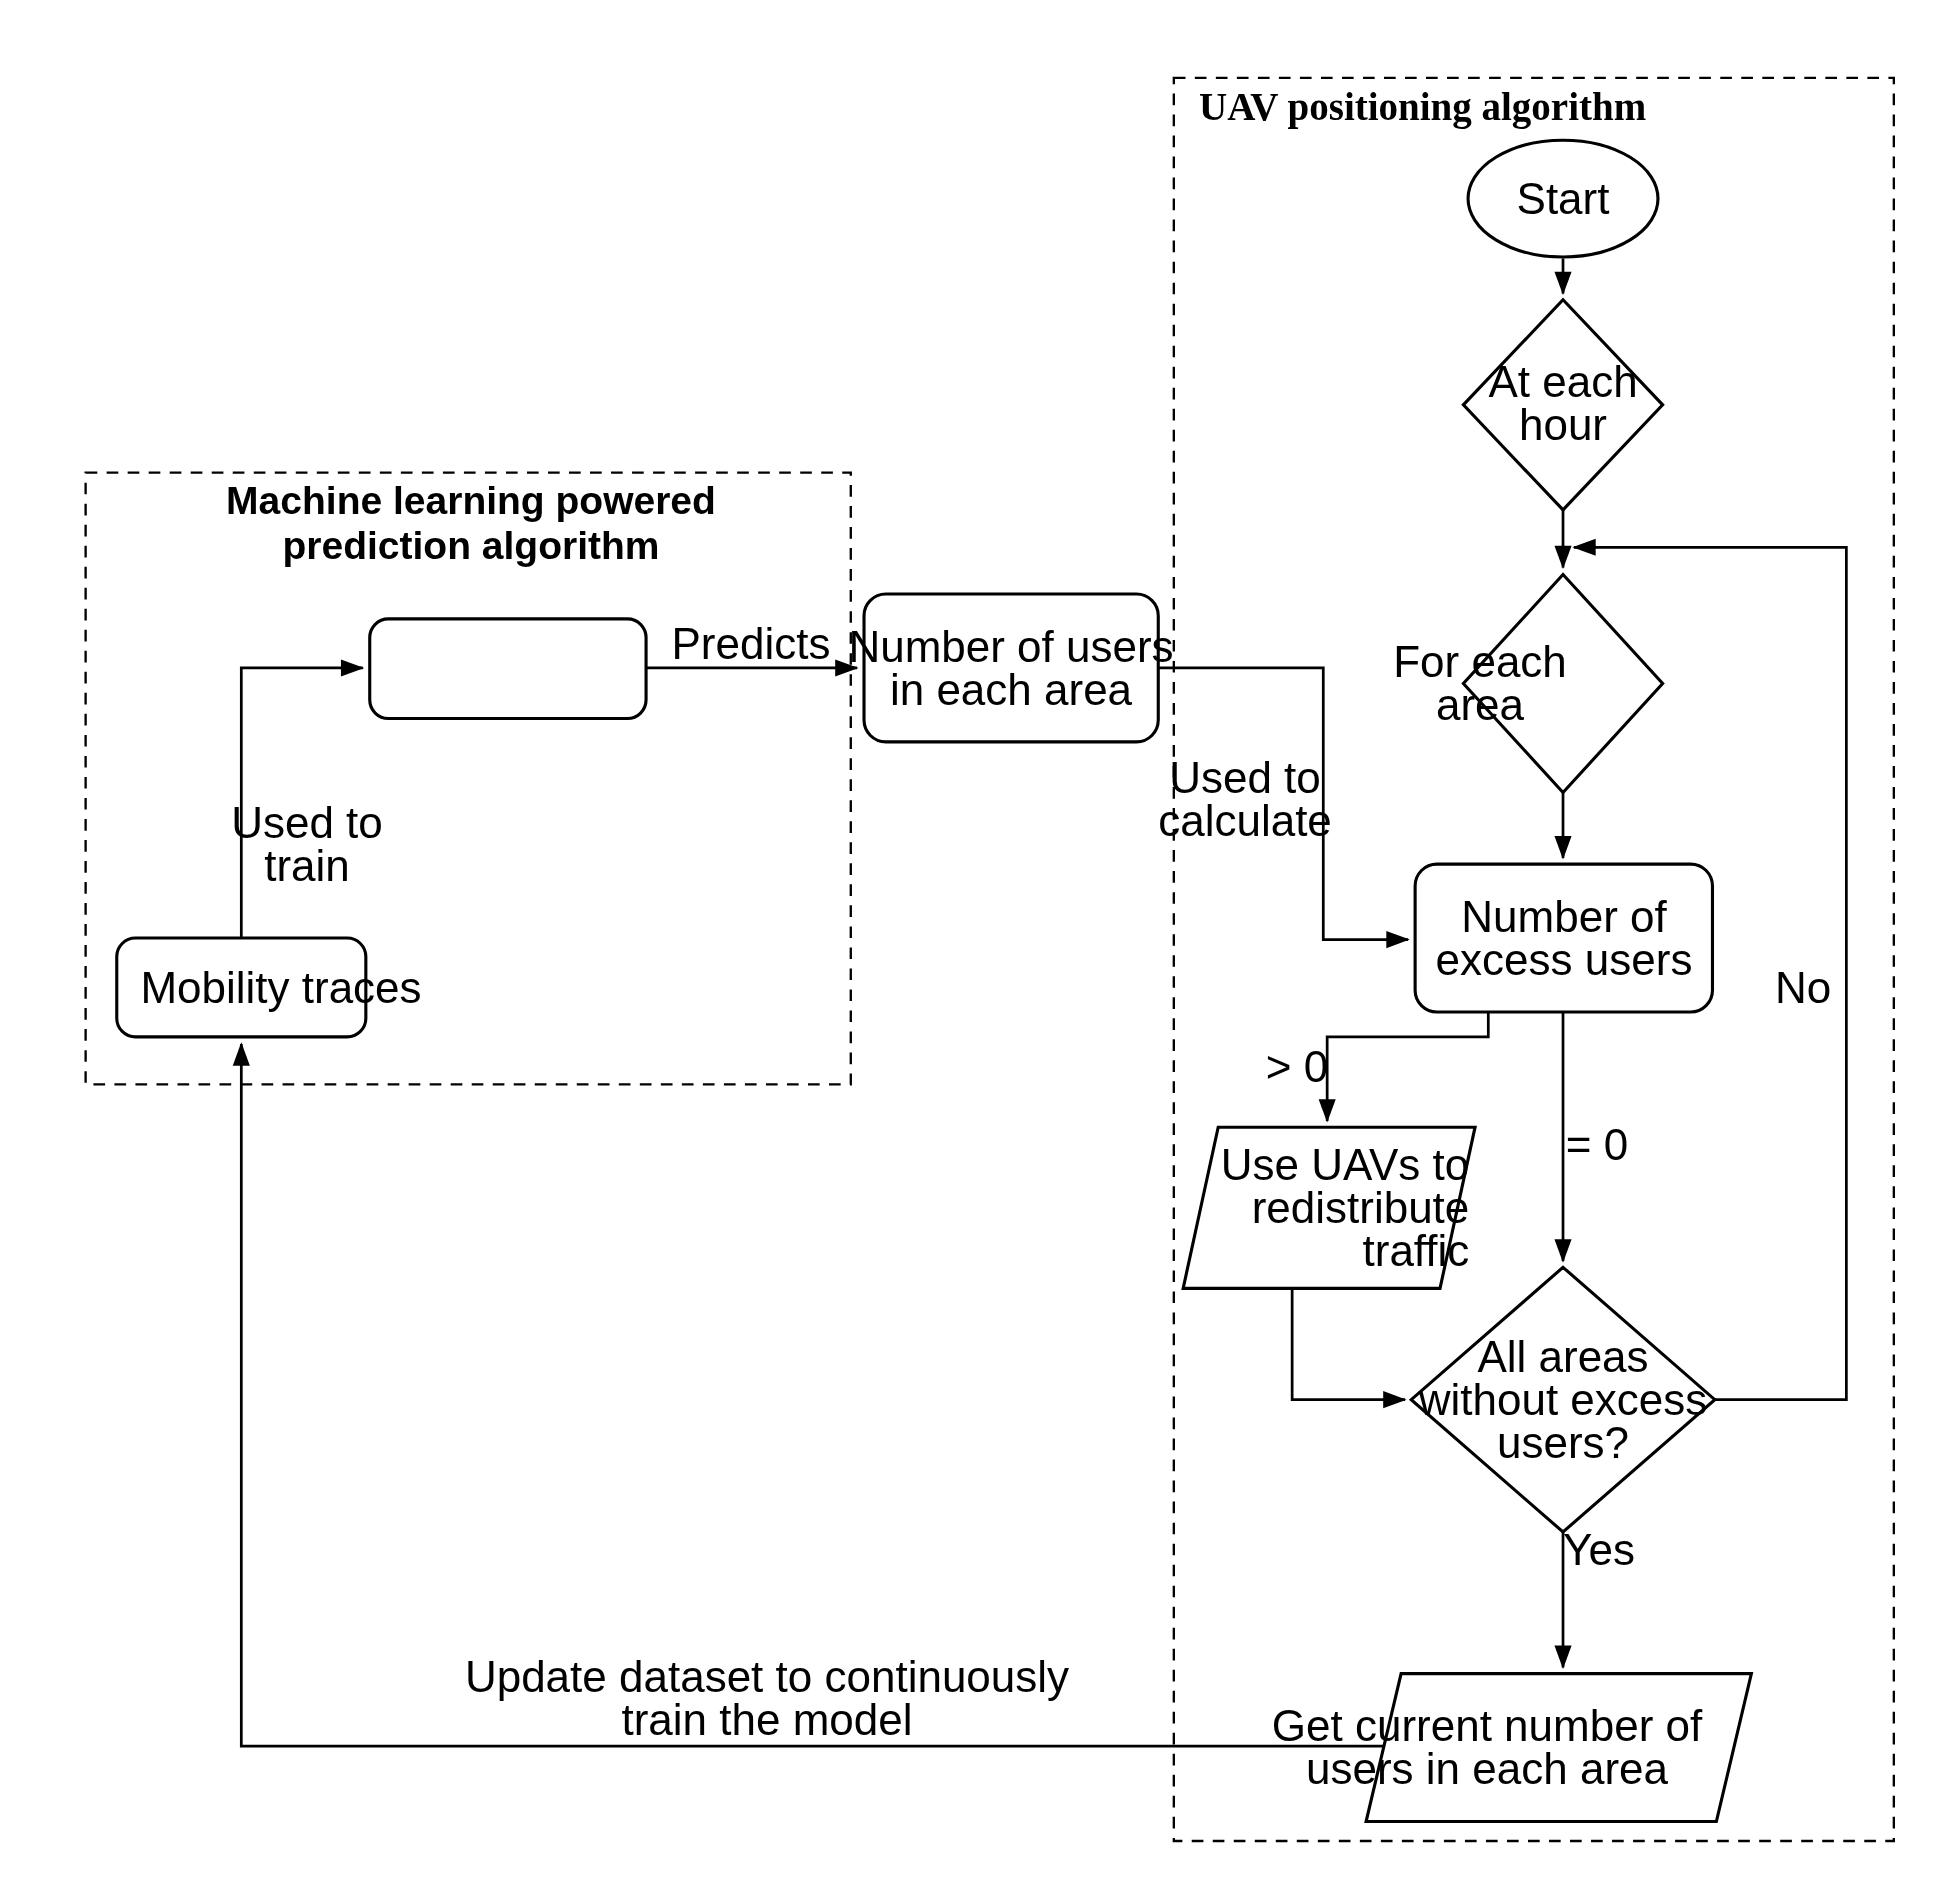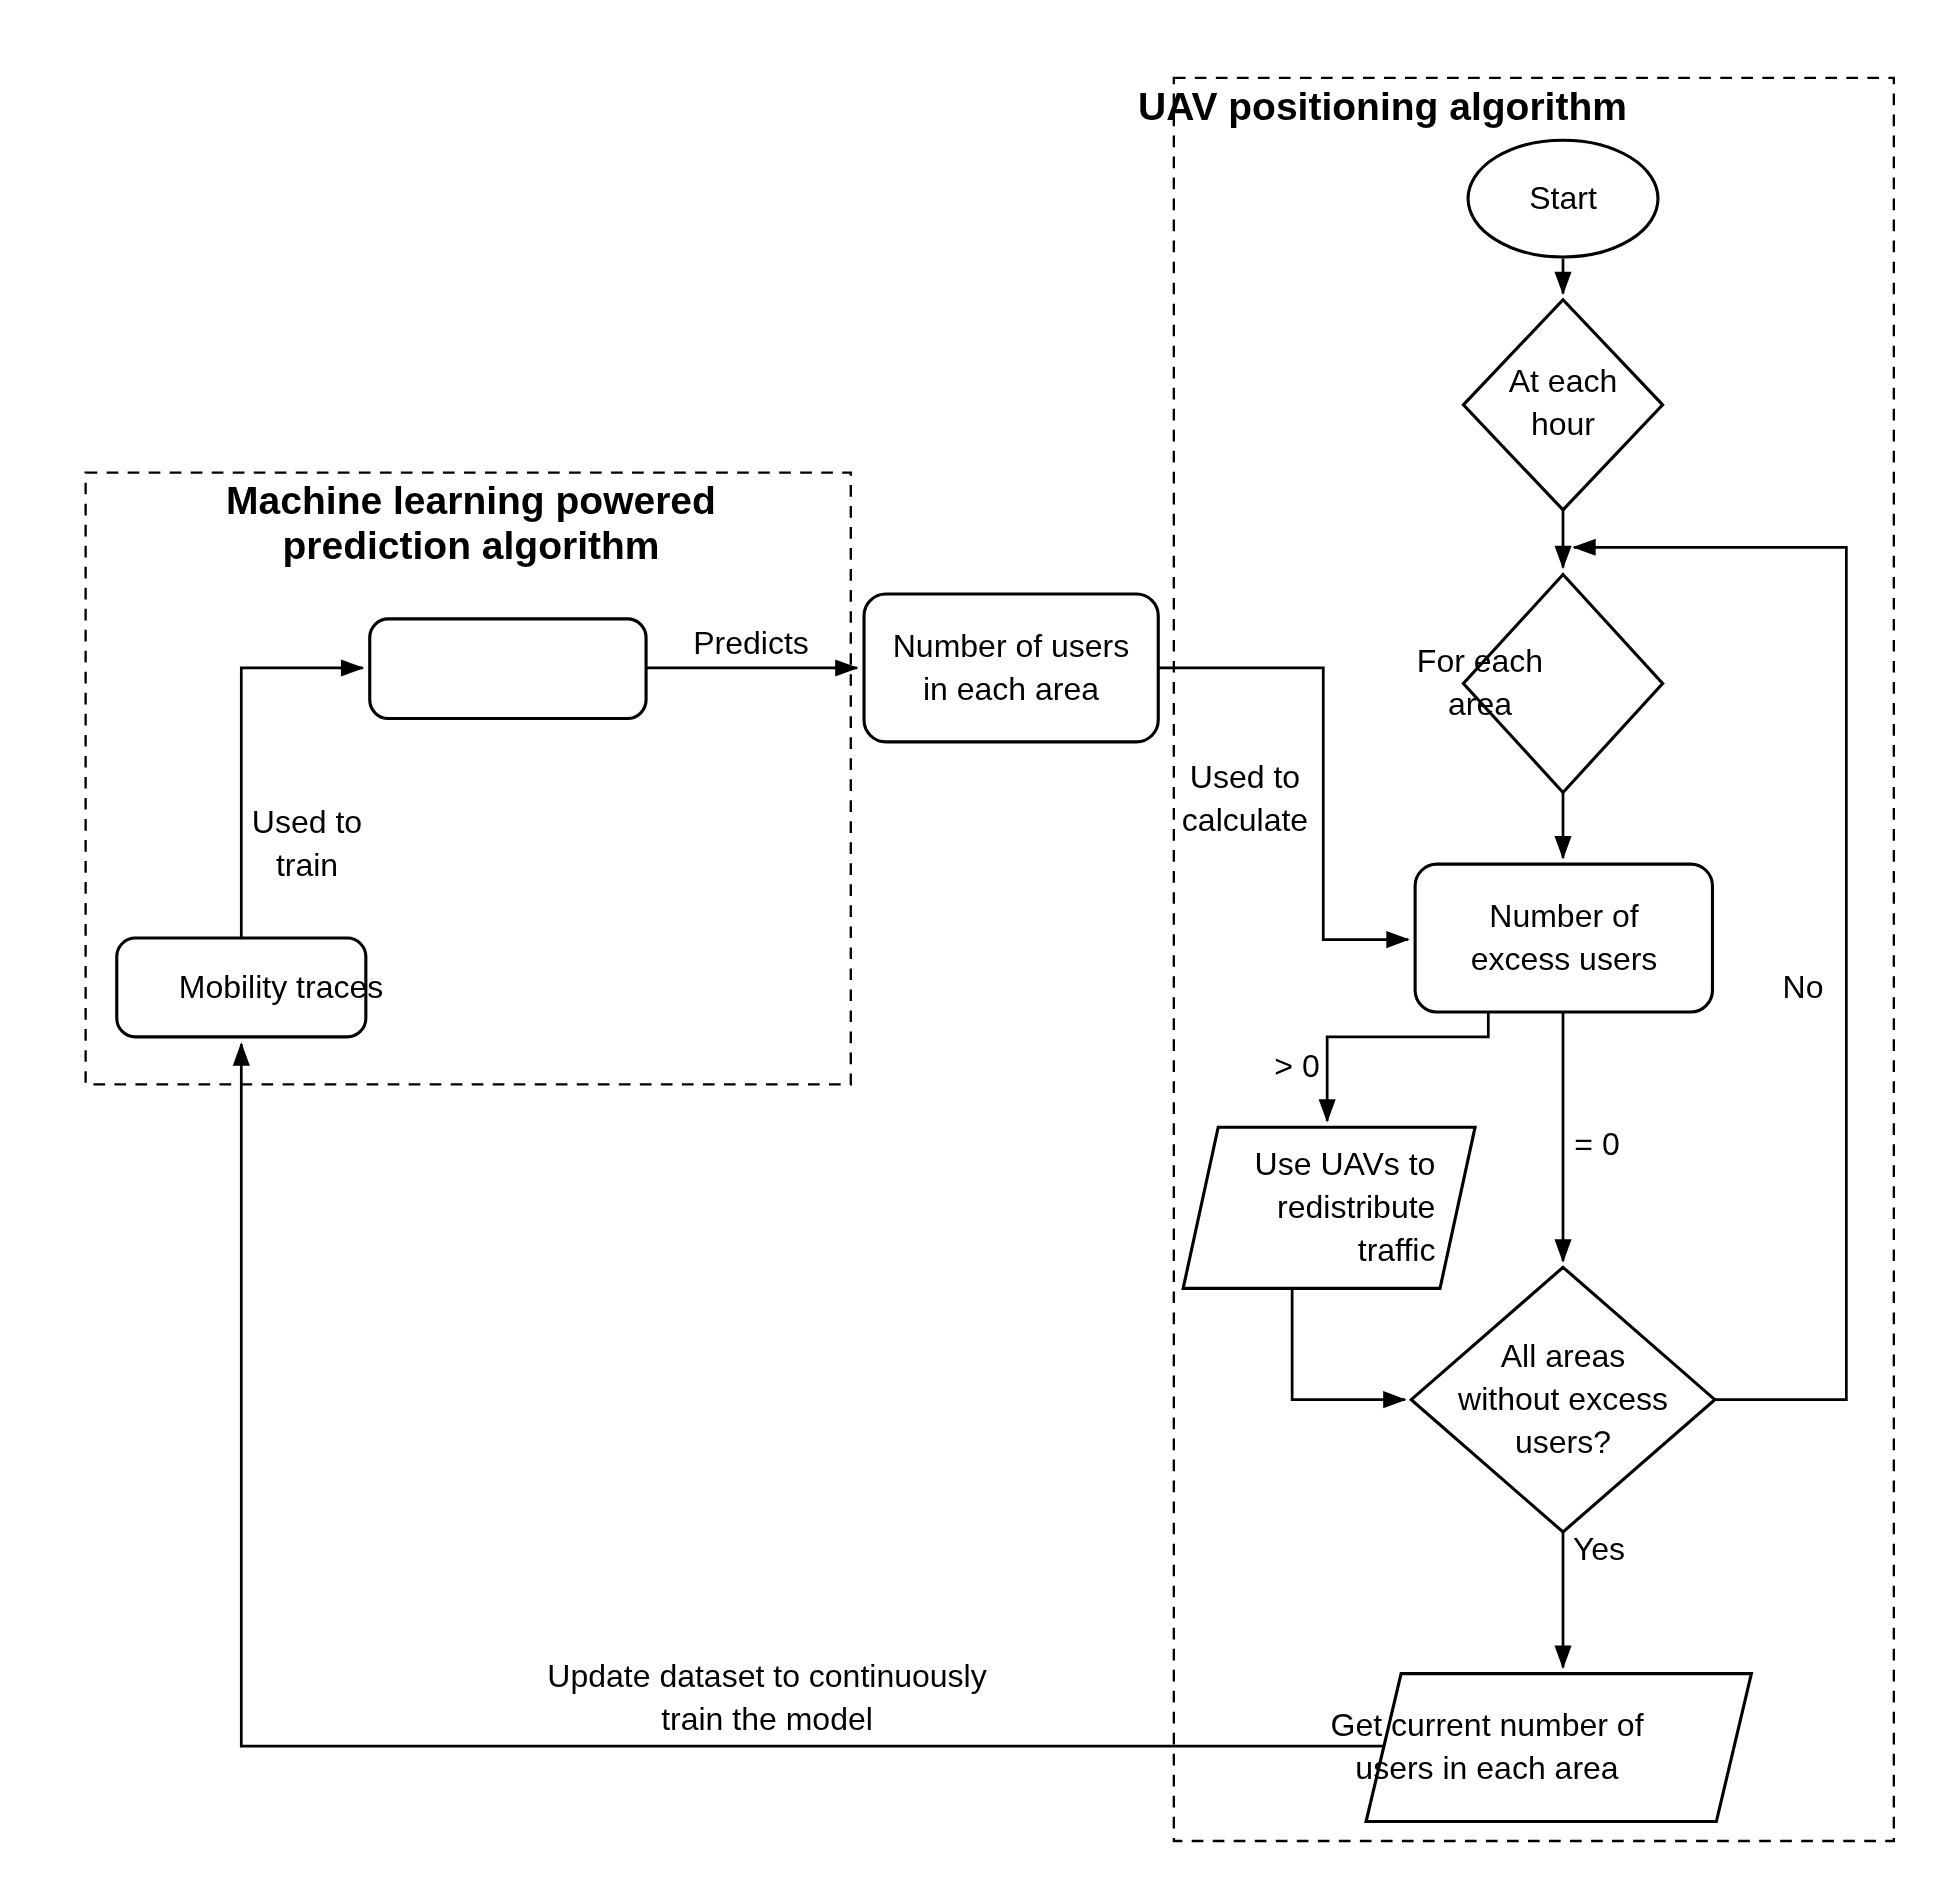--- a/index.html
+++ b/index.html
@@ -11,21 +11,21 @@
     font-family: "Liberation Sans", sans-serif;
     color: #000000;
     overflow: hidden;
   }
   .stage svg { position: absolute; left: 0; top: 0; }
   .lbl {
     position: absolute;
     transform: translate(-50%, -50%);
     white-space: pre-line;
     text-align: center;
-    font-size: 32px;
+    font-size: 44px;
     line-height: 43px;
     color: #000000;
   }
   .group-title {
     font-weight: bold;
     font-size: 39px;
     line-height: 45px;
   }
   .group-title.left-anchored {
     transform: translate(0, -50%);
@@ -77,21 +77,21 @@
 
     <rect x="1110" y="763" width="378" height="190" rx="28" fill="#ffffff" stroke="#000000" stroke-width="4"></rect>
 
     <rect x="475" y="795" width="355" height="128" rx="24" fill="#ffffff" stroke="#000000" stroke-width="4"></rect>
 
     <rect x="150" y="1205" width="320" height="127" rx="24" fill="#ffffff" stroke="#000000" stroke-width="4"></rect>
   </svg>
 
   <div class="lbl group-title" style="left:471px; top:523px;">Machine learning powered
 prediction algorithm</div>
-  <div class="lbl group-title left-anchored" style="left:1138px; top:106px;">UAV positioning algorithm</div>
+  <div class="lbl group-title left-anchored" style="left:1199px; top:106px;font-family:Liberation Serif, serif;">UAV positioning algorithm</div>
 
   <div class="lbl" style="left:1563px; top:198px;">Start</div>
   <div class="lbl" style="left:1563px; top:403px;">At each
 hour</div>
   <div class="lbl" style="left:1480px; top:683px;text-align:center;">For each
 area</div>
   <div class="lbl" style="left:1564px; top:938px;">Number of
 excess users</div>
   <div class="lbl" style="left:1345px; top:1207px;text-align:right;">Use UAVs to
 redistribute

